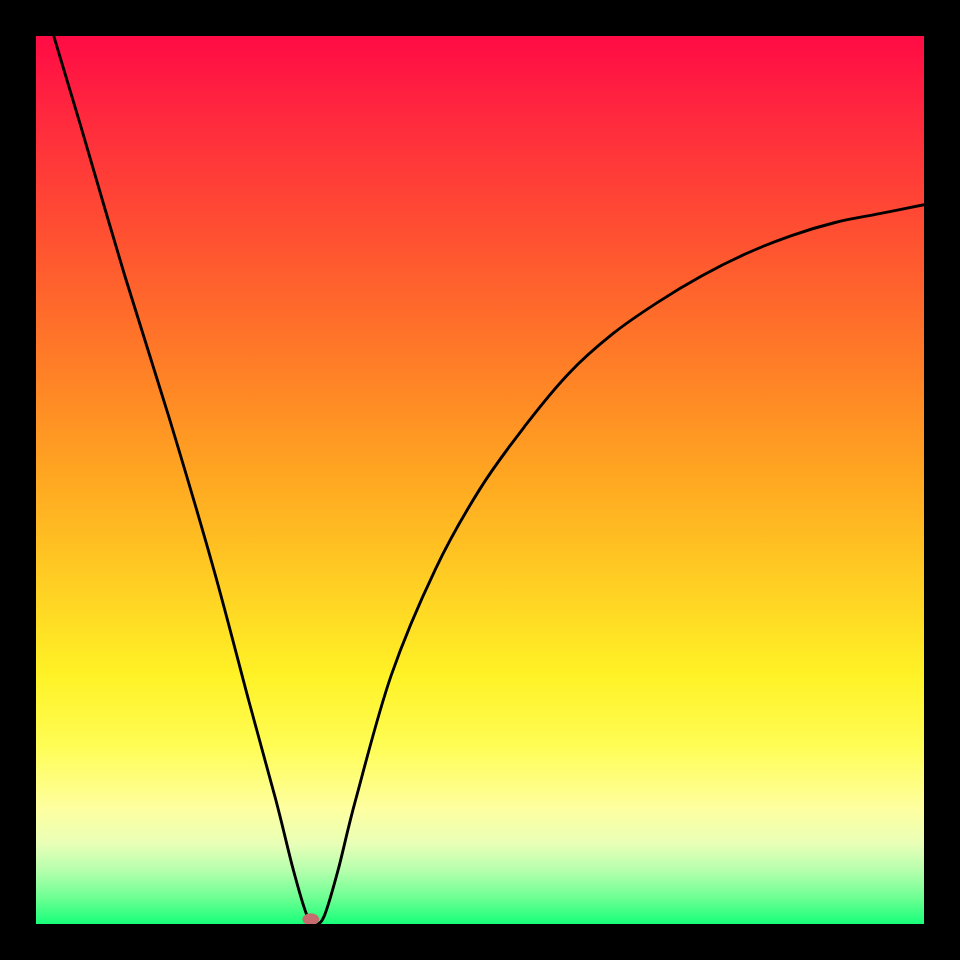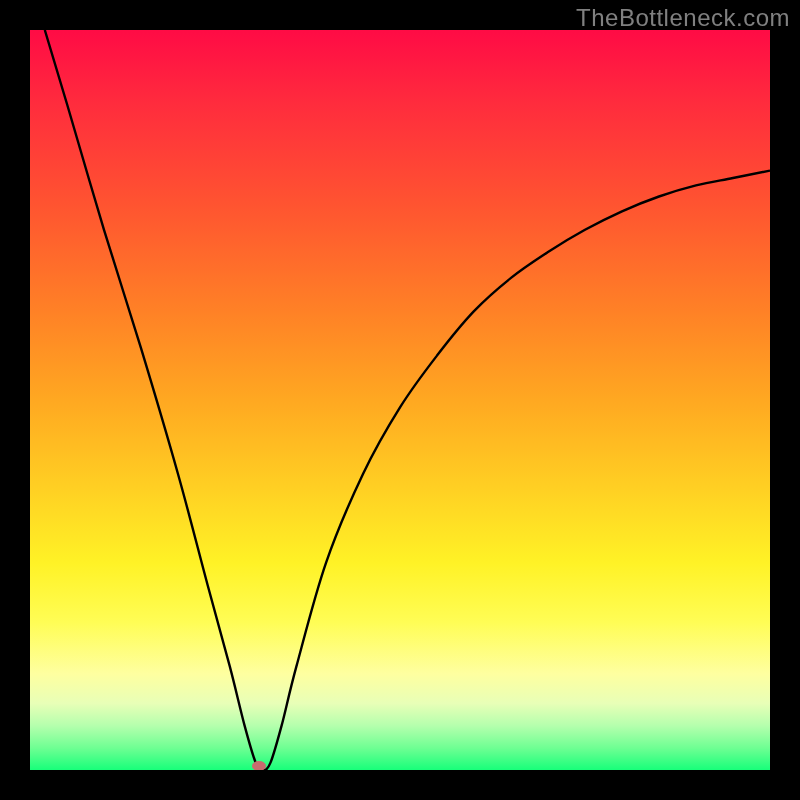--- a/index.html
+++ b/index.html
@@ -69,21 +69,20 @@
     background: #c76b6e;
     transform: translate(-50%, -50%);
     z-index: 5;
   }
 </style>
 </head>
 <body>
 
 <div class="frame">
 
-  <div class="watermark">TheBottleneck.com</div>
 
   <div class="plot-area">
     <div class="gradient"></div>
 
     <svg class="curve" viewBox="0 0 740 740" preserveAspectRatio="none">
       <path id="curve-path" fill="none" stroke-width="2.4" stroke="#000000" d="M 14.80 0.00 C 18.50 12.33, 27.13 40.70, 37.00 74.00 C 46.87 107.30, 61.67 159.10, 74.00 199.80 C 86.33 240.50, 98.67 277.50, 111.00 318.20 C 123.33 358.90, 136.90 404.53, 148.00 444.00 C 159.10 483.47, 168.97 522.93, 177.60 555.00 C 186.23 587.07, 193.63 612.97, 199.80 636.40 C 205.97 659.83, 210.28 679.57, 214.60 695.60 C 218.92 711.63, 222.62 725.20, 225.70 732.60 C 228.78 740.00, 230.63 740.00, 233.10 740.00 C 235.57 740.00, 237.42 740.00, 240.50 732.60 C 243.58 725.20, 247.28 711.63, 251.60 695.60 C 255.92 679.57, 259.00 663.53, 266.40 636.40 C 273.80 609.27, 284.90 564.87, 296.00 532.80 C 307.10 500.73, 320.67 469.90, 333.00 444.00 C 345.33 418.10, 357.67 397.13, 370.00 377.40 C 382.33 357.67, 394.67 341.63, 407.00 325.60 C 419.33 309.57, 431.67 294.15, 444.00 281.20 C 456.33 268.25, 468.67 257.77, 481.00 247.90 C 493.33 238.03, 505.67 230.02, 518.00 222.00 C 530.33 213.98, 542.67 206.58, 555.00 199.80 C 567.33 193.02, 579.67 186.85, 592.00 181.30 C 604.33 175.75, 616.67 170.82, 629.00 166.50 C 641.33 162.18, 653.67 158.48, 666.00 155.40 C 678.33 152.32, 690.67 150.47, 703.00 148.00 C 715.33 145.53, 733.83 141.83, 740.00 140.60"></path>
     </svg>
 
     <div id="vertex-marker" class="marker" style="left: 229.4px; top: 736.3px; background: rgb(199, 107, 110);"></div>
   </div>

